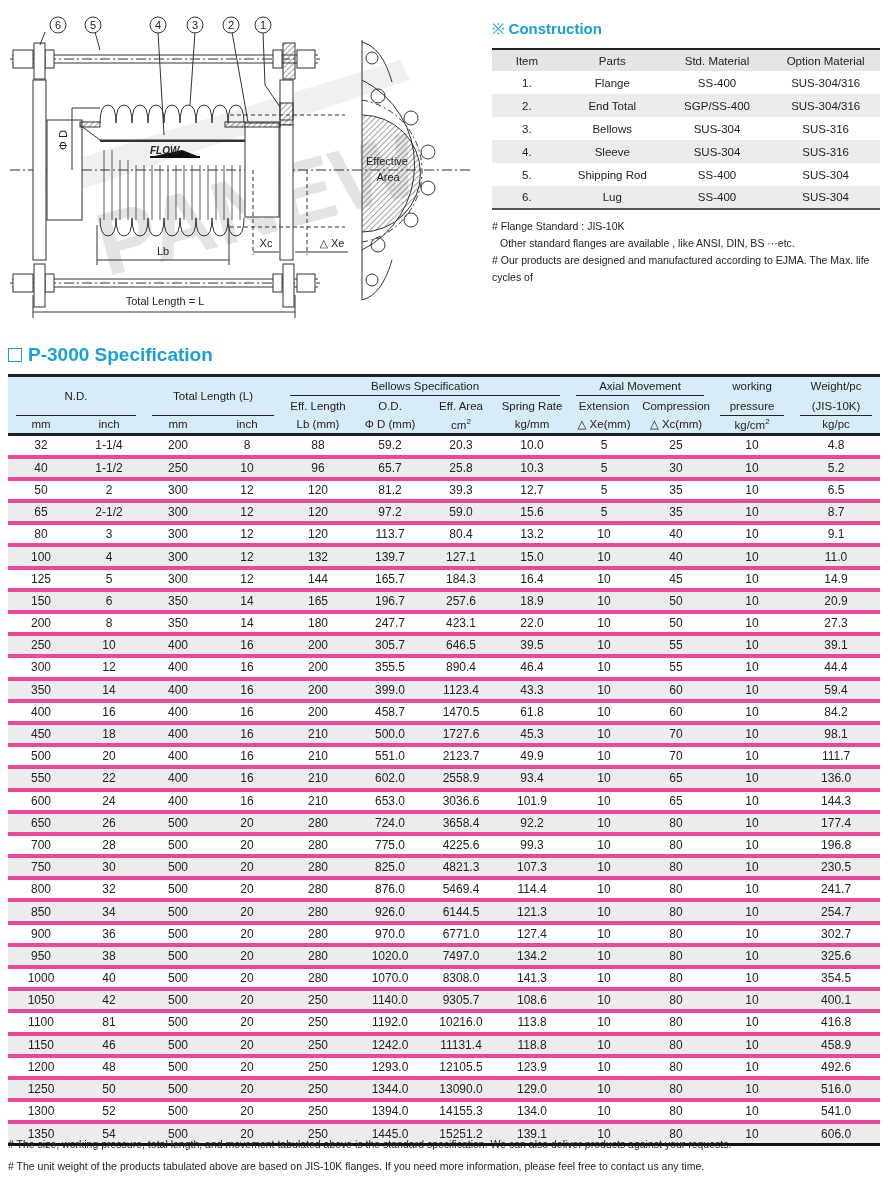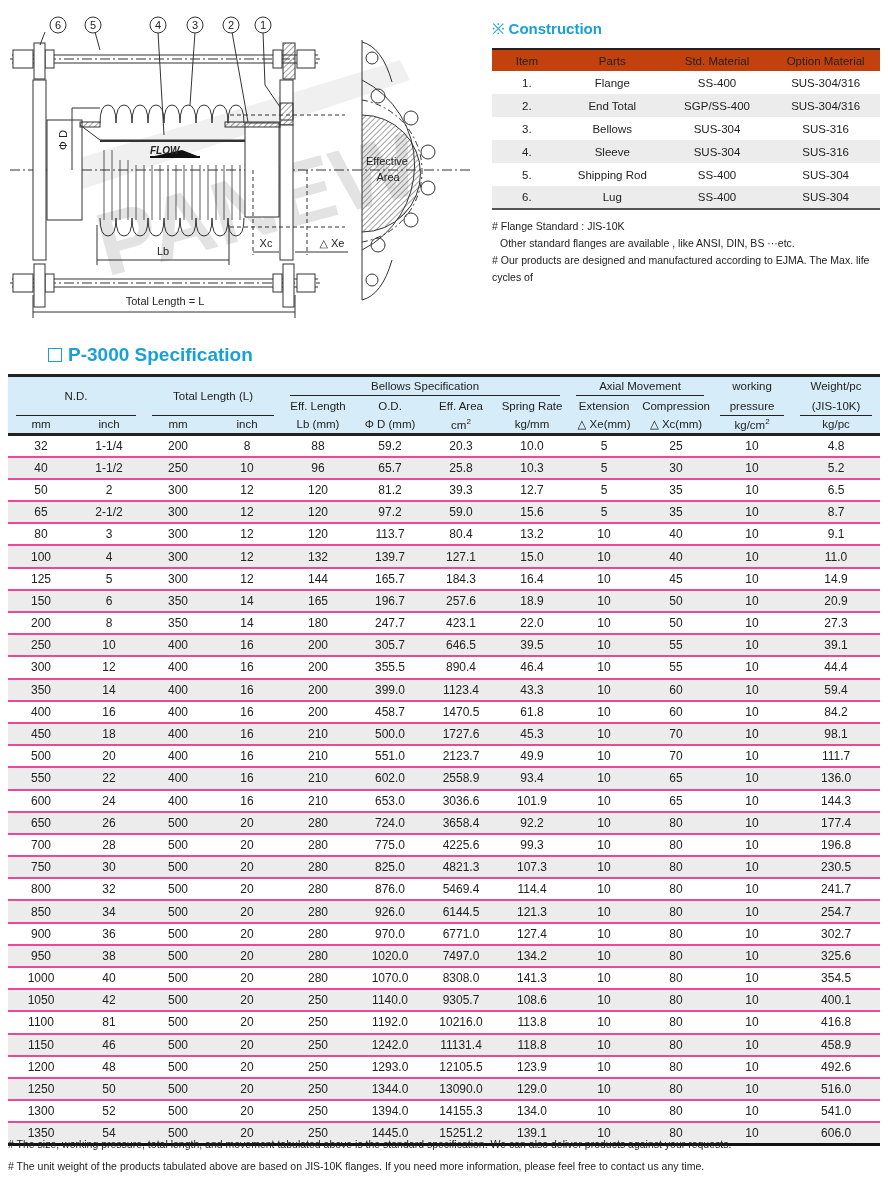--- a/index.html
+++ b/index.html
@@ -9,45 +9,45 @@
   
   #drawing { position: absolute; left: 0; top: 0; width: 478px; height: 330px; }
   #drawing text { font-family: "Liberation Sans", sans-serif; fill: #222; }
 
   
   #construction { position: absolute; left: 492px; top: 18px; width: 388px; }
   .sec-title { color: #1aa0d8; font-weight: bold; font-size: 15px; letter-spacing: 0; }
   .sec-title .mark { font-weight: normal; margin-right: 4px; }
   #construction .sec-title { height: 30px; line-height: 22px; }
   table.cons { width: 388px; border-collapse: collapse; font-size: 11.5px; margin-top: 0; }
-  table.cons thead tr { background: #c2410c; border-top: 2px solid #222; }
+  table.cons thead tr { background: #e5e5e5; border-top: 2px solid #222; }
   table.cons th { font-weight: normal; height: 22px; text-align: center; color: #222; }
   table.cons td { height: 23px; text-align: center; color: #222; }
   table.cons tbody tr:nth-child(even) { background: #ececec; }
   table.cons tbody tr:last-child { border-bottom: 2px solid #555; }
 
   #cons-notes { position: absolute; left: 492px; top: 218px; width: 396px; font-size: 10.5px; line-height: 17px; color: #222; }
   #cons-notes .indent { padding-left: 8px; }
 
   
-  #spec-title { position: absolute; left: 8px; top: 342px; font-size: 19px; height: 26px; line-height: 26px; margin-left: 40px; }
+  #spec-title { position: absolute; left: 8px; top: 342px; font-size: 19px; height: 26px; line-height: 26px; }
   #spec-title .box { display: inline-block; width: 14px; height: 14px; border: 1.5px solid #1aa0d8; vertical-align: -1px; margin-right: 6px; }
 
   #spec-wrap { position: absolute; left: 8px; top: 374px; width: 872px; }
   table.spec { width: 872px; border-collapse: collapse; table-layout: fixed; font-size: 12px; }
   table.spec thead { background: #d6ecf8; }
   table.spec thead tr.h1 { border-top: 3px solid #222; }
   table.spec thead tr.h3 { border-bottom: 3px solid #222; }
   table.spec th { font-weight: normal; text-align: center; color: #222; font-size: 11.5px; padding: 0; }
   table.spec thead tr.h1 th, table.spec thead tr.h2 th { height: 20px; }
   table.spec thead tr.h3 th { height: 19px; }
   table.spec th.grp { position: relative; }
   table.spec th .ul { position: absolute; left: 8px; right: 8px; bottom: 0; border-bottom: 1.5px solid #222; }
   table.spec td { height: 22.2px; text-align: center; color: #222; padding: 0; }
-  table.spec tbody tr { border-bottom: 2px solid #ec4899; }
+  table.spec tbody tr { border-bottom: 4px solid #ec4899; }
   table.spec tbody tr:nth-child(even) { background: #ececec; }
   table.spec tbody tr:last-child { border-bottom: 3px solid #111; }
   sup { font-size: 8px; }
 
   #footnotes { position: absolute; left: 8px; top: 1136px; width: 880px; font-size: 10.5px; color: #222; }
   #footnotes div { height: 21.5px; line-height: 16px; }
 </style>
 </head>
 <body>
 

